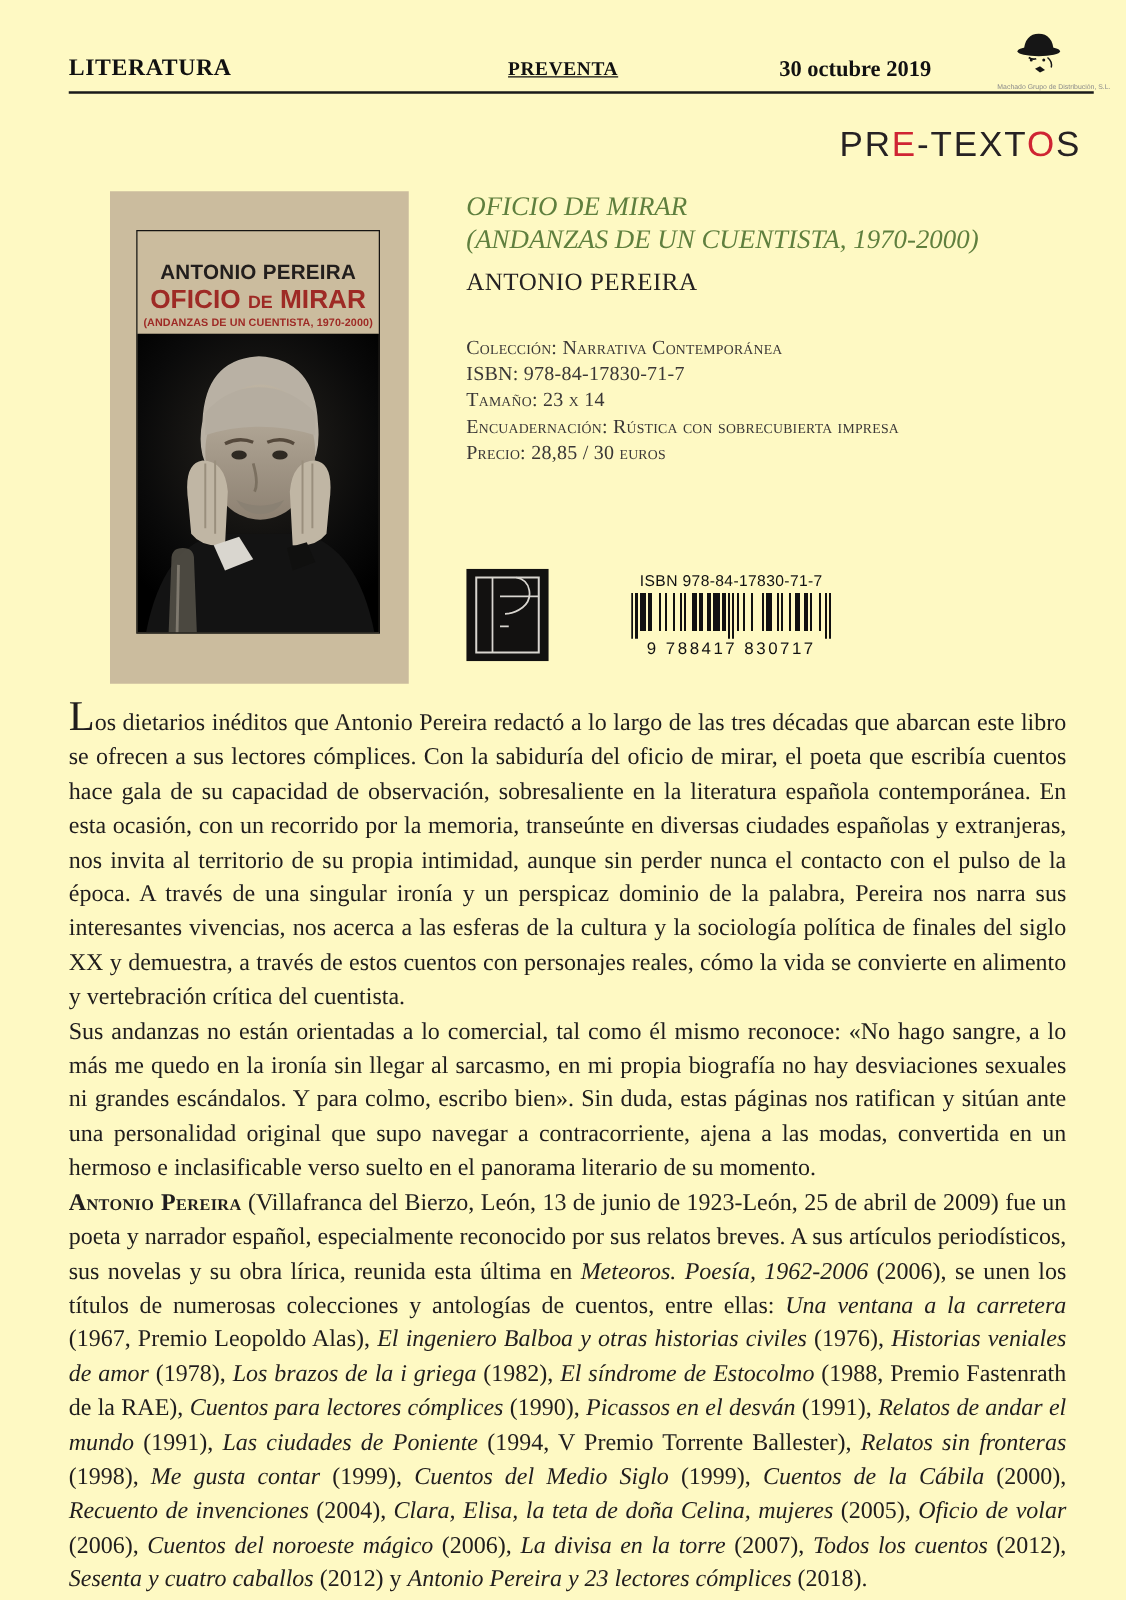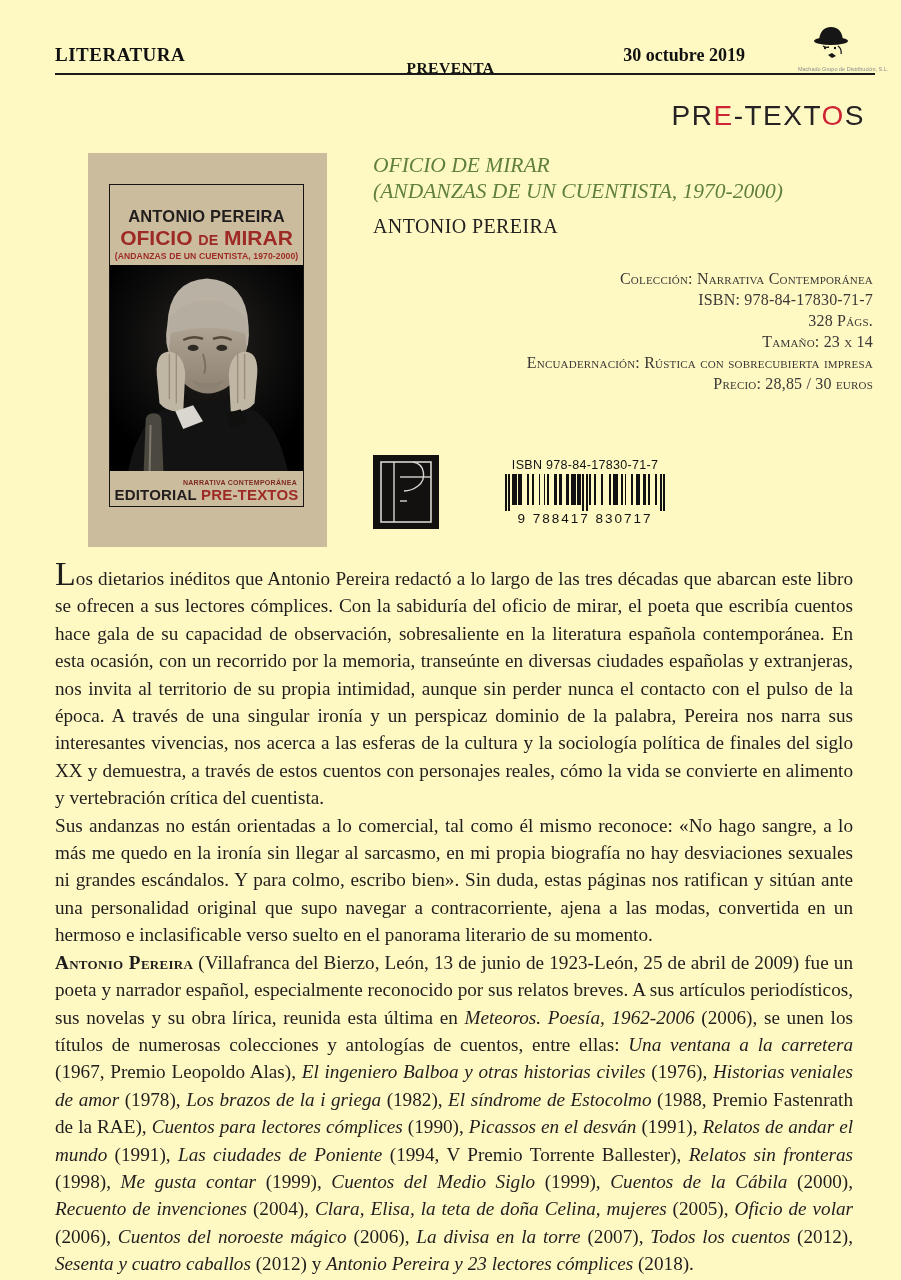--- a/index.html
+++ b/index.html
@@ -3,21 +3,21 @@
 <meta charset="utf-8">
 <style>
   html,body{margin:0;padding:0;background:#e8e8e8;}
   .page{
     position:relative;width:901px;height:1280px;background:#fef9c3;
     margin:0 auto;overflow:hidden;
     font-family:"Liberation Serif","DejaVu Serif",serif;color:#1e1c1c;
   }
   
   .hdr-category{position:absolute;left:55px;top:44px;font-size:19px;font-weight:bold;letter-spacing:.5px;color:#111;}
-  .hdr-status{position:absolute;left:0;right:0;top:59px;text-align:center;font-size:15.5px;font-weight:bold;letter-spacing:.5px;color:#111;}
+  .hdr-status{position:absolute;left:0;right:0;top:47px;text-align:center;font-size:15.5px;font-weight:bold;letter-spacing:.5px;color:#111;text-decoration:underline;}
   .hdr-date{position:absolute;right:156px;top:45px;font-size:18px;font-weight:bold;color:#111;font-family:Liberation Serif, serif;}
   .hdr-logo{position:absolute;right:34px;top:22px;width:72px;text-align:center;}
   .hdr-logo-caption{font-size:6px;color:#8a8a8a;font-family:"Liberation Sans",sans-serif;white-space:nowrap;transform:scale(.92);}
   .hdr-rule{position:absolute;left:55px;right:26px;top:73px;height:2px;background:#1a1a1a;}
   
   .wordmark{position:absolute;right:36px;top:100px;font-family:"Liberation Sans","DejaVu Sans",sans-serif;
     font-size:28px;letter-spacing:1.5px;font-weight:500;color:#262223;}
   .wordmark .seg-red{color:#cf2433;}
   
   .cover{position:absolute;left:88px;top:153px;width:239px;height:394px;background:#cbbc9e;
@@ -33,21 +33,21 @@
   .cover-photo svg{display:block;width:100%;height:100%;}
   .cover-bottom{height:33px;display:flex;flex-direction:column;justify-content:flex-end;padding-bottom:3px;}
   .cover-collection{font-size:7px;font-weight:bold;color:#7c2a1f;text-align:right;padding-right:6px;letter-spacing:.3px;}
   .cover-imprint{font-size:15px;font-weight:bold;text-align:center;letter-spacing:.2px;}
   .cover-imprint .seg-dark{color:#221e1d;}
   .cover-imprint .seg-red{color:#9e2a25;}
   
   .info{position:absolute;left:373px;top:153px;width:500px;}
   .info-title{font-style:italic;color:#5f7f3e;font-size:21.5px;line-height:25.5px;font-weight:500;}
   .info-author{margin-top:11px;font-size:20px;color:#252222;letter-spacing:.4px;}
-  .info-details{margin-top:31px;font-size:16px;line-height:20.9px;color:#3a3736;font-variant:small-caps;letter-spacing:.2px;text-align:right;}
+  .info-details{margin-top:31px;font-size:16px;line-height:20.9px;color:#3a3736;font-variant:small-caps;letter-spacing:.2px;}
   
   .isbn-row{position:absolute;left:373px;top:455px;display:flex;align-items:center;}
   .pt-logo{width:66px;height:74px;}
   .barcode{margin-left:62px;width:168px;text-align:center;font-family:"Liberation Sans","DejaVu Sans",sans-serif;}
   .barcode-label{font-size:12.5px;color:#111;margin-bottom:2px;letter-spacing:.3px;}
   .barcode-bars{display:block;width:160px;height:37px;margin:0 auto;}
   .barcode-digits{font-size:13.5px;color:#111;letter-spacing:2px;margin-top:0px;white-space:nowrap;}
   
   .main-text{position:absolute;left:55px;top:560px;width:798px;font-size:19.2px;line-height:27.4px;
     text-align:justify;color:#201d1d;hyphens:auto;-webkit-hyphens:auto;}
@@ -129,37 +129,32 @@
           <path d="M60,92 v46 M67,90 v52" stroke="#9a8f7d" stroke-width="1.4"></path>
           <path d="M136,92 v46 M129,90 v52" stroke="#9a8f7d" stroke-width="1.4"></path>
 
           <path d="M66,150 l18,-6 l10,16 l-20,8 z" fill="#d9d6cf"></path>
           <path d="M118,152 l14,-4 l6,14 l-16,6 z" fill="#10100f"></path>
 
           <path d="M34,212 l2,-52 q0,-8 8,-8 q8,0 8,8 l2,52 Z" fill="#565249" opacity="0.85"></path>
           <path d="M40,212 l1,-48" stroke="#8c867a" stroke-width="2" opacity="0.8"></path>
         </svg>
       </div>
-      <div class="cover-bottom">
-        <div class="cover-collection">NARRATIVA CONTEMPORÁNEA</div>
-        <div class="cover-imprint"><span class="seg-dark">EDITORIAL </span><span class="seg-red">PRE-TEXTOS</span></div>
-      </div>
     </div>
   </div>
 
   <div class="info">
     <div class="info-title">
       <div>OFICIO DE MIRAR</div>
       <div>(ANDANZAS DE UN CUENTISTA, 1970-2000)</div>
     </div>
     <div class="info-author">ANTONIO PEREIRA</div>
     <div class="info-details">
       <div>Colección: Narrativa Contemporánea</div>
       <div>ISBN: 978-84-17830-71-7</div>
-      <div>328 Págs.</div>
       <div>Tamaño: 23 x 14</div>
       <div>Encuadernación: Rústica con sobrecubierta impresa</div>
       <div>Precio: 28,85 / 30 euros</div>
     </div>
   </div>
 
   <div class="isbn-row">
     <span class="pt-logo">
       <svg width="66" height="74" viewBox="0 0 66 74">
         <rect x="0" y="0" width="66" height="74" fill="#121110"></rect>

